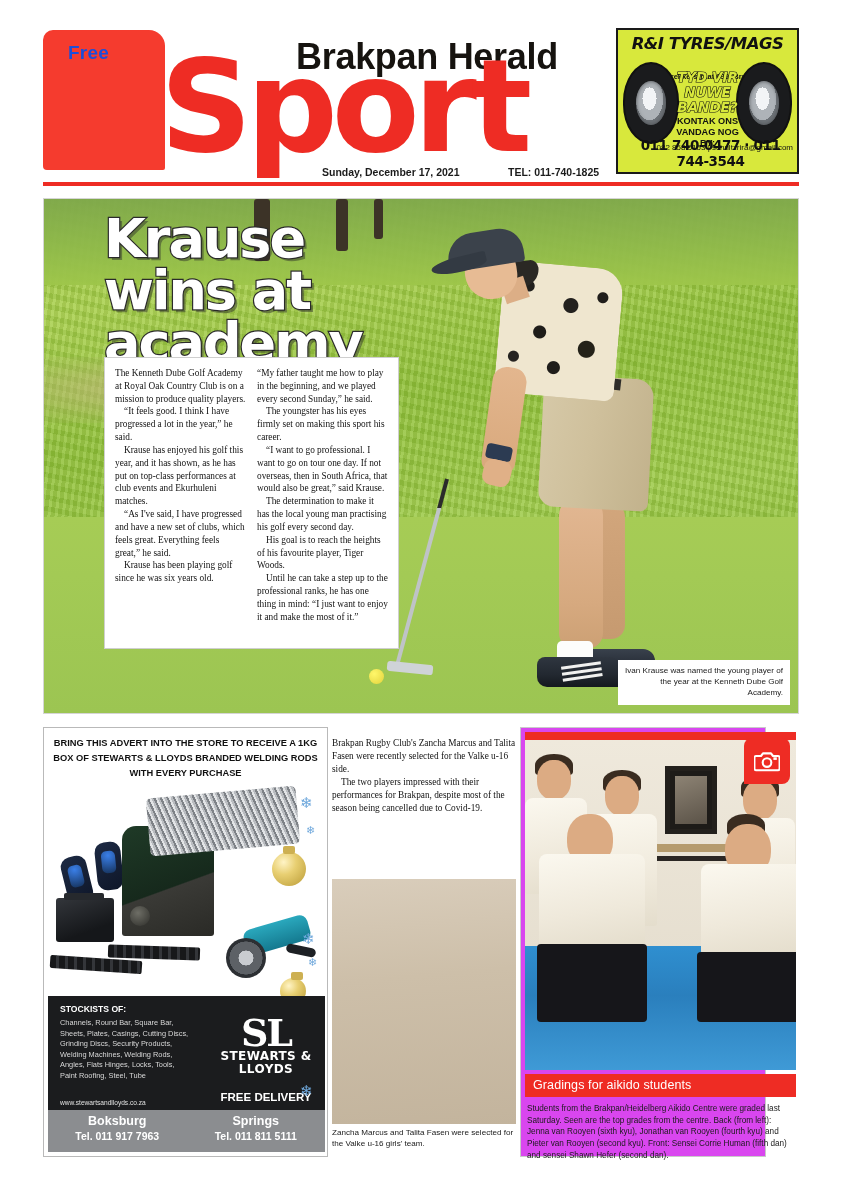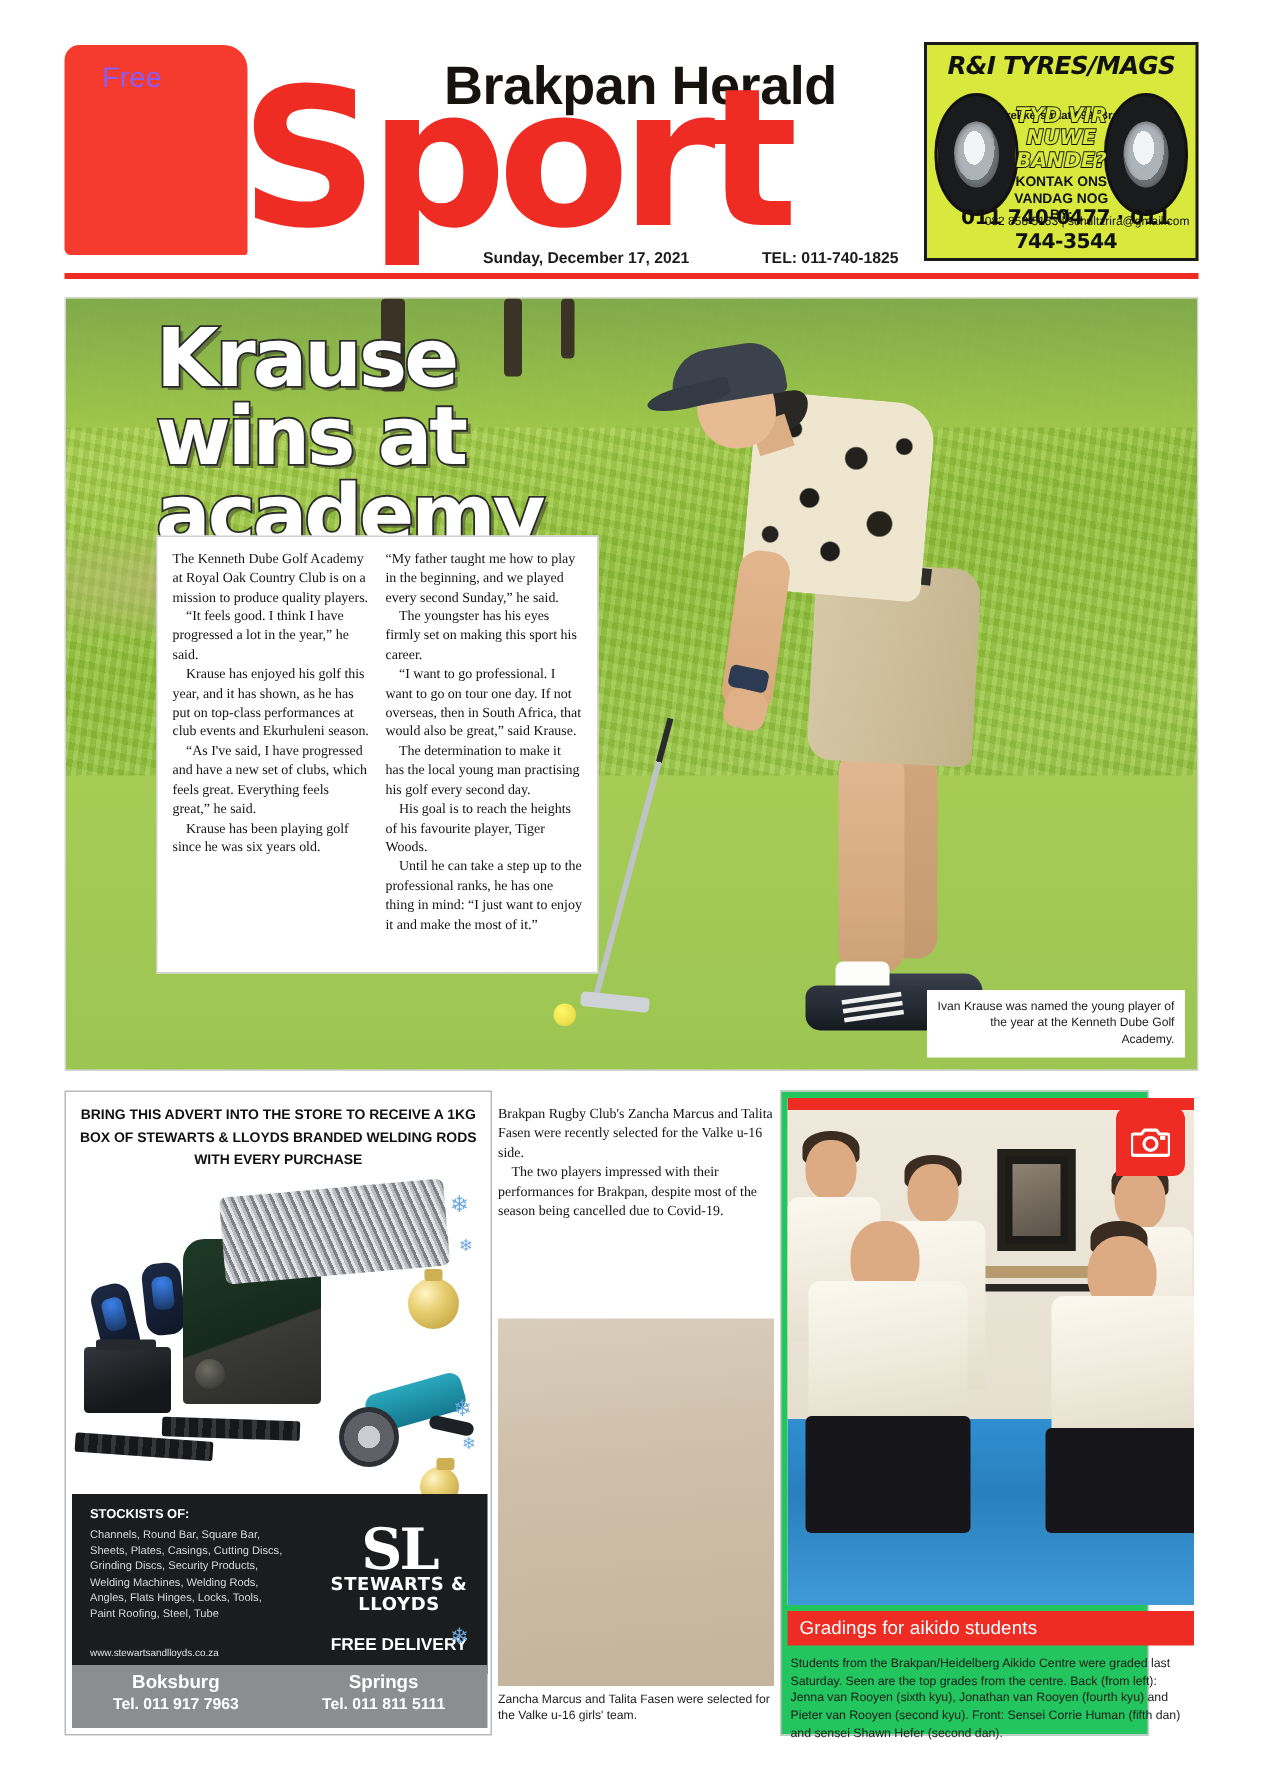--- a/index.html
+++ b/index.html
@@ -13,21 +13,21 @@
   .page { position: absolute; inset: 0; background: #fff; }
 
   
   .masthead { position: absolute; left: 0; top: 0; width: 842px; height: 190px; }
   .free-block {
     position: absolute; left: 43px; top: 30px; width: 122px; height: 140px;
     background: #f53b2e; border-radius: 10px 16px 2px 4px;
   }
   .free-label {
     position: absolute; left: 68px; top: 42px;
-    color: #8b5cf6; font-size: 19px; font-weight: 400; letter-spacing: .2px;
+    color: #1d4ed8; font-size: 19px; font-weight: 700; letter-spacing: .2px;
   }
   .herald-title {
     position: absolute; left: 296px; top: 36px;
     font-size: 36px; font-weight: 700; color: #16130f; letter-spacing: -.3px;
   }
   .sport-word {
     position: absolute; left: 160px; top: 52px;
     font-size: 128px; line-height: .86; font-weight: 700;
     color: #ee2c24; letter-spacing: -6px;
     font-family: "DejaVu Sans", sans-serif;
@@ -396,21 +396,21 @@
   }
   .vp-girl { position: absolute; bottom: 0; }
   .valke-caption {
     position: absolute; left: 0; top: 401px; width: 184px;
     font-size: 8.1px; line-height: 1.34; color: #1a1a1a;
   }
 
   
   .aikido {
     position: absolute; left: 520px; top: 727px; width: 246px; height: 430px;
-    border: 1px solid #c9c9c9; background: #22c55e;
+    border: 1px solid #c9c9c9; background: #d946ef;
   }
   .aikido-photo {
     position: absolute; left: 4px; top: 4px; width: 271px; height: 338px;
     overflow: hidden; background: #e8e2d4;
   }
   .ak-top-bar { position: absolute; left: 0; top: 0; width: 100%; height: 8px; background: #ee2c24; }
   .ak-wall { position: absolute; left: 0; top: 8px; width: 100%; height: 210px;
     background: linear-gradient(180deg,#efe9dc 0%,#e6dfd0 100%); }
   .ak-mat { position: absolute; left: 0; bottom: 0; width: 100%; height: 124px;
     background: linear-gradient(180deg,#2f8fd0 0%,#2a7fbd 40%,#3f9ad6 100%); }
@@ -517,21 +517,21 @@
       <div class="g-cap"></div>
       <div class="g-cap-brim"></div>
     </div>
 
     <div class="headline">Krause wins at academy</div>
 
     <div class="story-box">
       <div class="story-col">
         <p class="first">The Kenneth Dube Golf Academy at Royal Oak Country Club is on a mission to produce quality players.</p>
         <p>“It feels good. I think I have progressed a lot in the year,” he said.</p>
-        <p>Krause has enjoyed his golf this year, and it has shown, as he has put on top-class performances at club events and Ekurhuleni season.</p>
+        <p>Krause has enjoyed his golf this year, and it has shown, as he has put on top-class performances at club events and Ekurhuleni matches.</p>
         <p>“As I've said, I have progressed and have a new set of clubs, which feels great. Everything feels great,” he said.</p>
         <p>Krause has been playing golf since he was six years old.</p>
       </div>
       <div class="story-col">
         <p class="first">“My father taught me how to play in the beginning, and we played every second Sunday,” he said.</p>
         <p>The youngster has his eyes firmly set on making this sport his career.</p>
         <p>“I want to go professional. I want to go on tour one day. If not overseas, then in South Africa, that would also be great,” said Krause.</p>
         <p>The determination to make it has the local young man practising his golf every second day.</p>
         <p>His goal is to reach the heights of his favourite player, Tiger Woods.</p>
         <p>Until he can take a step up to the professional ranks, he has one thing in mind: “I just want to enjoy it and make the most of it.”</p>

